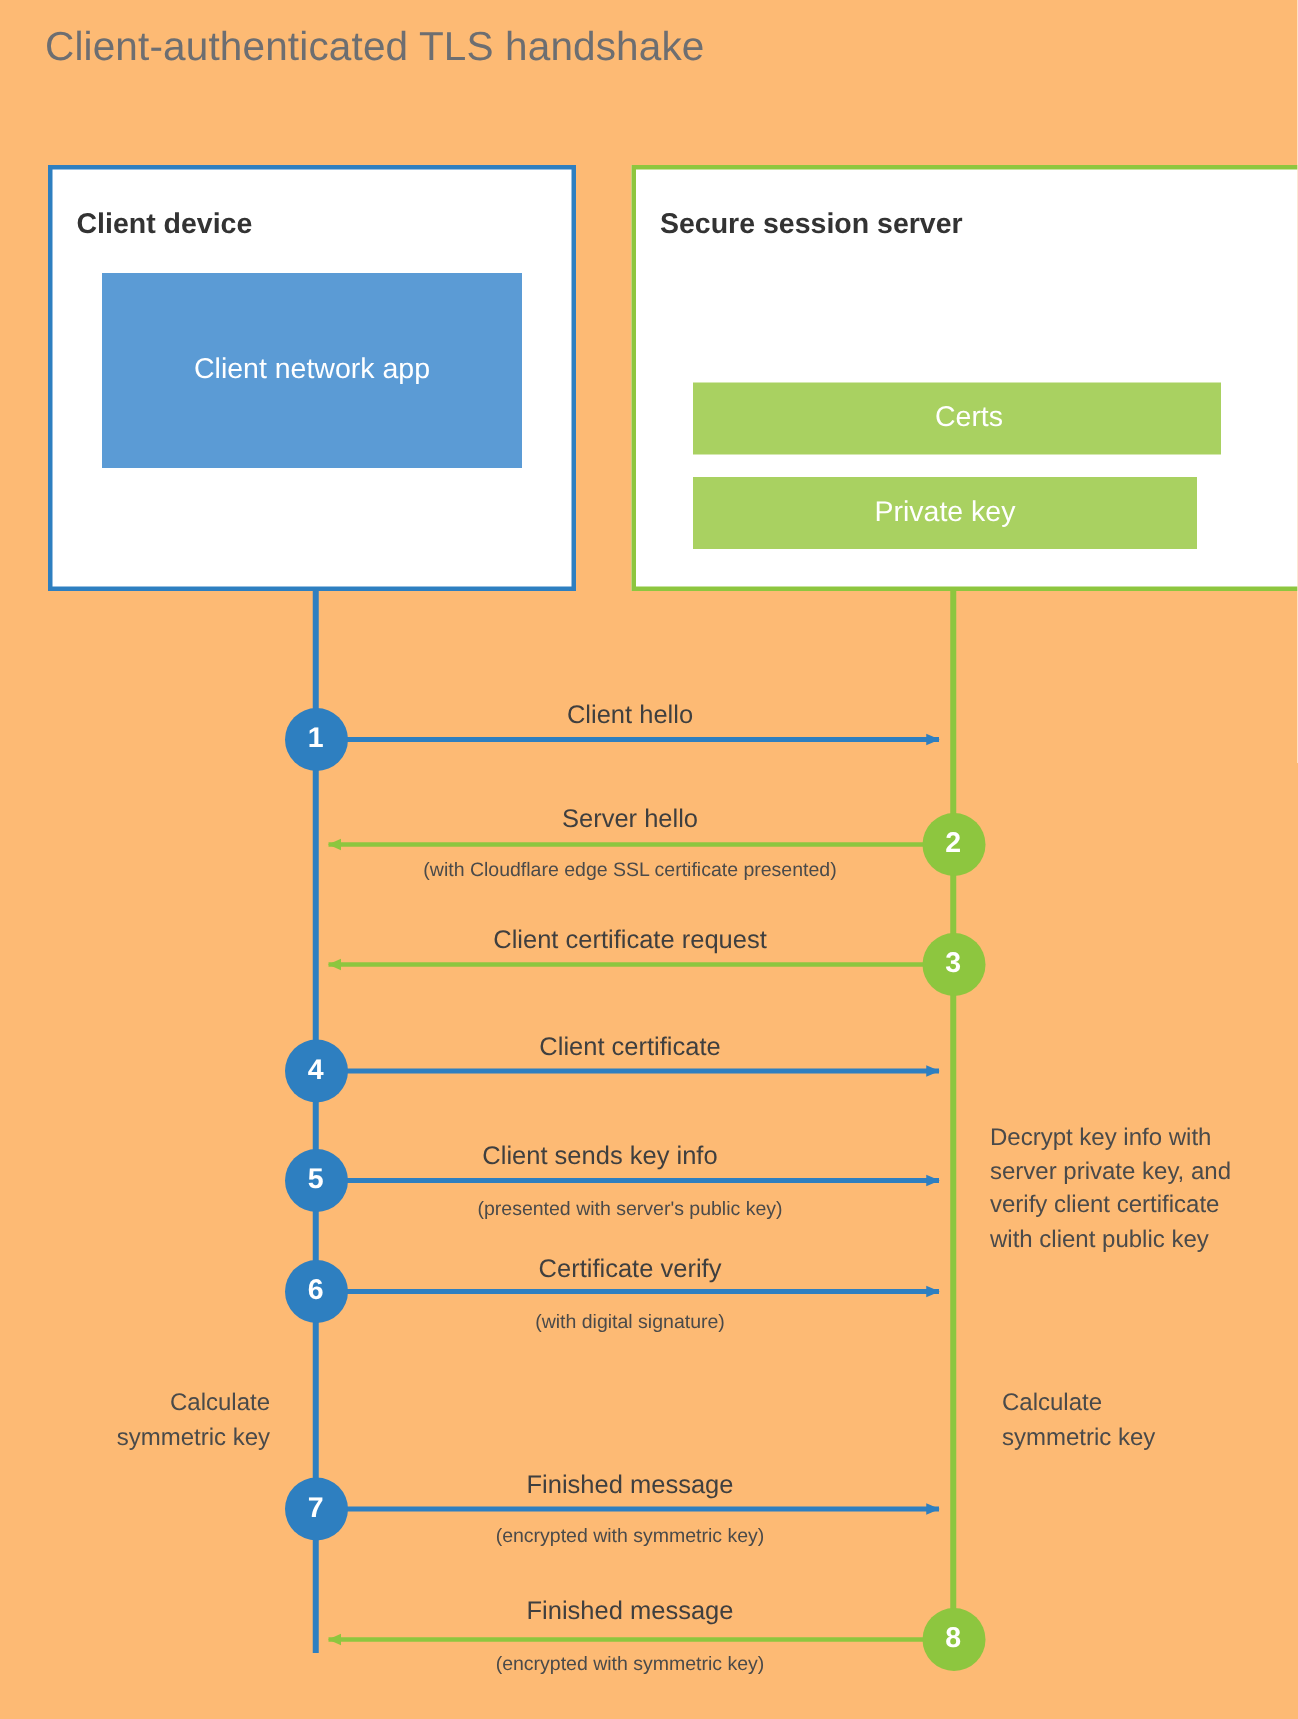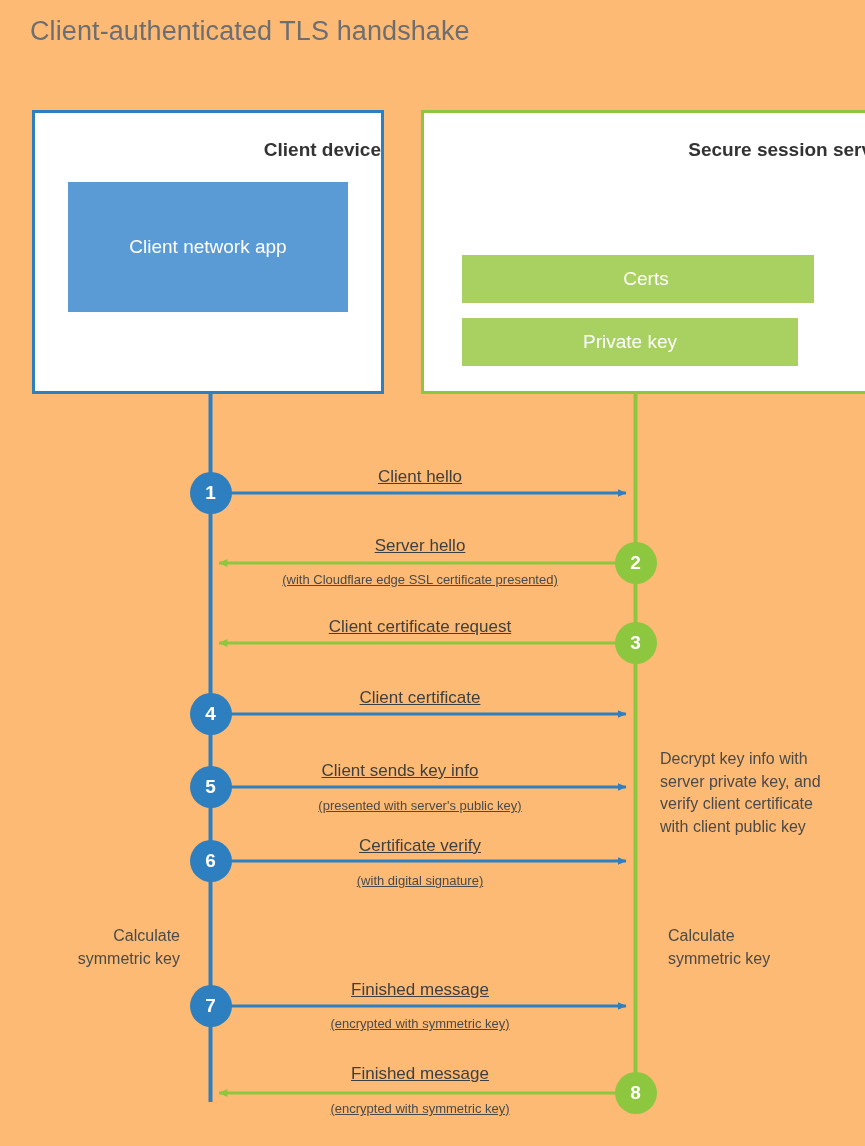--- a/index.html
+++ b/index.html
@@ -55,21 +55,21 @@
     top: 110px;
     width: 472px;
     height: 284px;
     border: 3px solid #8dc63f;
   }
   .party-title {
     position: absolute;
     left: 16px;
     right: 0;
     top: 26px;
-    text-align: right;
+    text-align: left;
     font-size: 19px;
     font-weight: bold;
     color: #333333;
   }
   .inner-block {
     position: absolute;
     display: flex;
     align-items: center;
     justify-content: center;
     text-align: center;
@@ -112,21 +112,20 @@
   .step-circle.server { background: #8dc63f; }
 
   
   .msg-label {
     position: absolute;
     text-align: center;
     font-size: 17px;
     color: #3f3f3f;
     white-space: nowrap;
     transform: translateX(-50%);
-    text-decoration: underline;
   }
   .msg-sub {
     position: absolute;
     text-align: center;
     font-size: 13px;
     color: #4a4a4a;
     white-space: nowrap;
     transform: translateX(-50%);
   }
   

